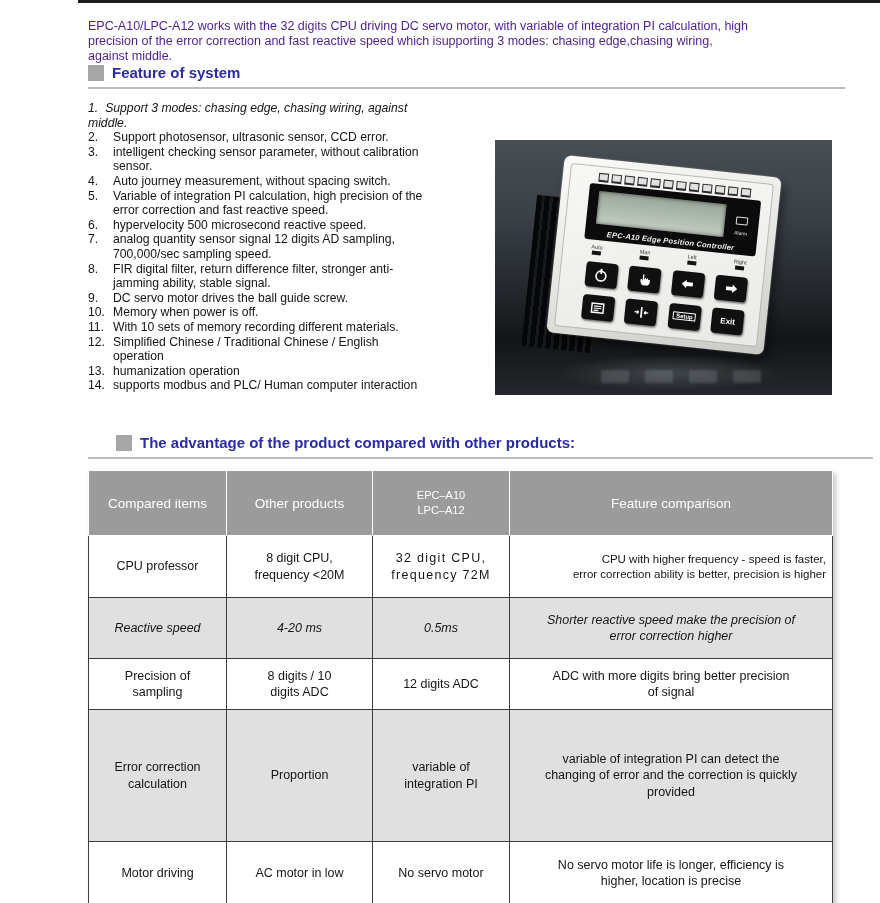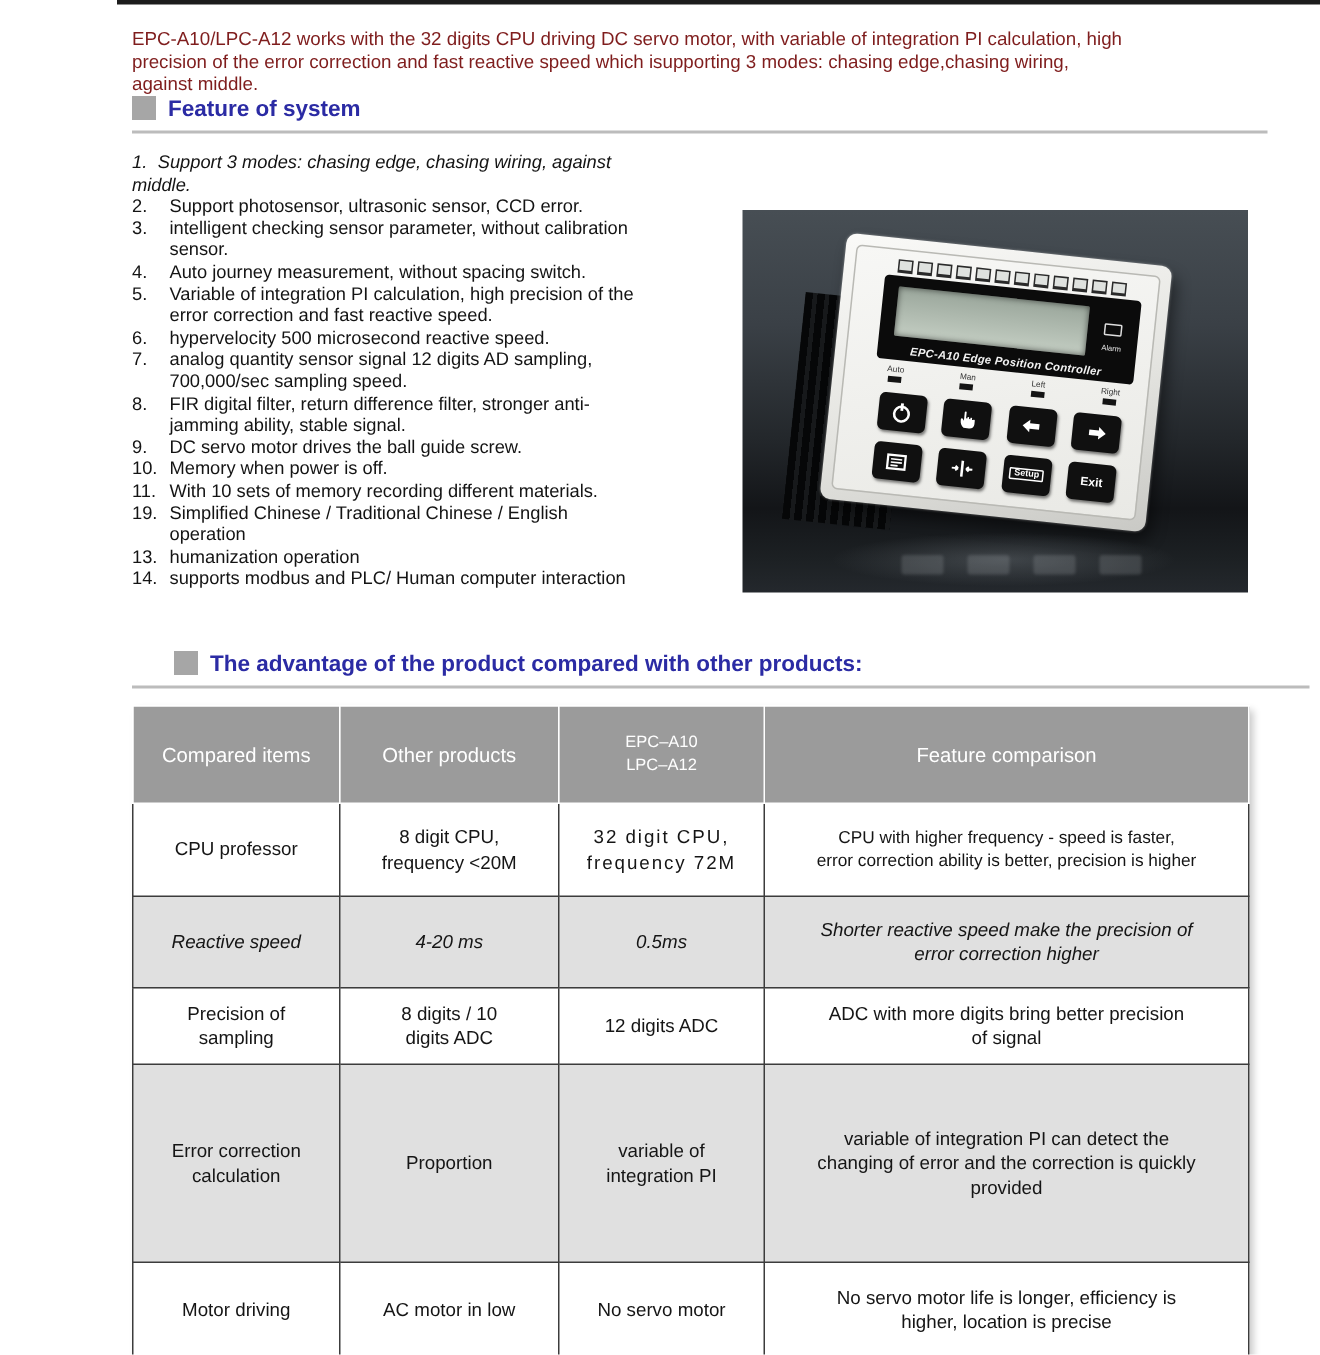--- a/index.html
+++ b/index.html
@@ -4,21 +4,21 @@
 <style>
   html,body{margin:0;padding:0;}
   body{
     width:880px;height:903px;background:#ffffff;position:relative;overflow:hidden;
     font-family:"Liberation Sans", sans-serif;color:#141414;
   }
   .top-strip{position:absolute;left:78px;top:0;width:802px;height:3px;background:#1c1c1c;}
   
   .intro{
     position:absolute;left:88px;top:6px;width:766px;
-    font-size:12.5px;line-height:15px;white-space:pre-line;color:#7f1d1d;
+    font-size:12.5px;line-height:15px;white-space:pre-line;color:#4c1d95;
   }
   
   .sec-head{position:absolute;left:88px;width:757px;border-bottom:2px solid #bcbcbc;padding-bottom:5px;height:18px;}
   .sec-head .sq{display:inline-block;width:16px;height:16px;background:#a6a6a6;vertical-align:-3px;}
   .sec-head .t{margin-left:8px;color:var(--heading,#2b2ba4);font-size:15px;font-weight:bold;}
   .sec-feature{top:64px;}
   .sec-advantage{top:434px;padding-left:28px;}
   
   .feature-list{position:absolute;left:88px;top:101px;width:402px;font-size:12.2px;line-height:14.6px;}
   .feat{display:flex;}
@@ -68,21 +68,21 @@
   table.comp thead th{background:var(--headerbg,#9b9b9b);color:#fff;font-weight:normal;
     border:1px solid #fff;font-size:13.5px;vertical-align:middle;white-space:pre-line;}
   table.comp thead th.small{font-size:11px;line-height:1.35;}
   table.comp td{border:1px solid #3c3c3c;text-align:center;vertical-align:middle;
     white-space:pre-line;color:#151515;font-size:12.5px;line-height:1.3;padding:2px 6px;}
   tr.alt td{background:var(--altbg,#e0e0e0);}
   tr.h-head{height:65px;} tr.h1{height:62px;padding-left:14px;} tr.h2{height:61px;font-style:italic;} tr.h3{height:51px;}
   tr.h4{height:132px;} tr.h5{height:63px;}
   td.small{font-size:11px;}
   td.c4{font-size:12.3px;padding:2px 10px;}
-  tr.h1 td.c4{text-align:center;font-size:11.5px;}
+  tr.h1 td.c4{text-align:right;font-size:11.5px;}
   td.wide{letter-spacing:1.3px;}
 </style>
 </head>
 <body style="--heading: #2b2ba4; --headerbg: #9b9b9b; --altbg: #e0e0e0;">
 
 <div class="top-strip"></div>
 
 <p class="intro">EPC-A10/LPC-A12 works with the 32 digits CPU driving DC servo motor, with variable of integration PI calculation, high
 precision of the error correction and fast reactive speed which isupporting 3 modes: chasing edge,chasing wiring,
 against middle.</p>
@@ -132,21 +132,21 @@
     </div>
   <div class="feat">
       <span class="num">10.</span>
       <span class="txt">Memory when power is off.</span>
     </div>
   <div class="feat">
       <span class="num">11.</span>
       <span class="txt">With 10 sets of memory recording different materials.</span>
     </div>
   <div class="feat">
-      <span class="num">19.</span>
+      <span class="num">12.</span>
       <span class="txt">Simplified Chinese / Traditional Chinese / English
 operation</span>
     </div>
   <div class="feat">
       <span class="num">13.</span>
       <span class="txt">humanization operation</span>
     </div>
   <div class="feat">
       <span class="num">14.</span>
       <span class="txt">supports modbus and PLC/ Human computer interaction</span>

